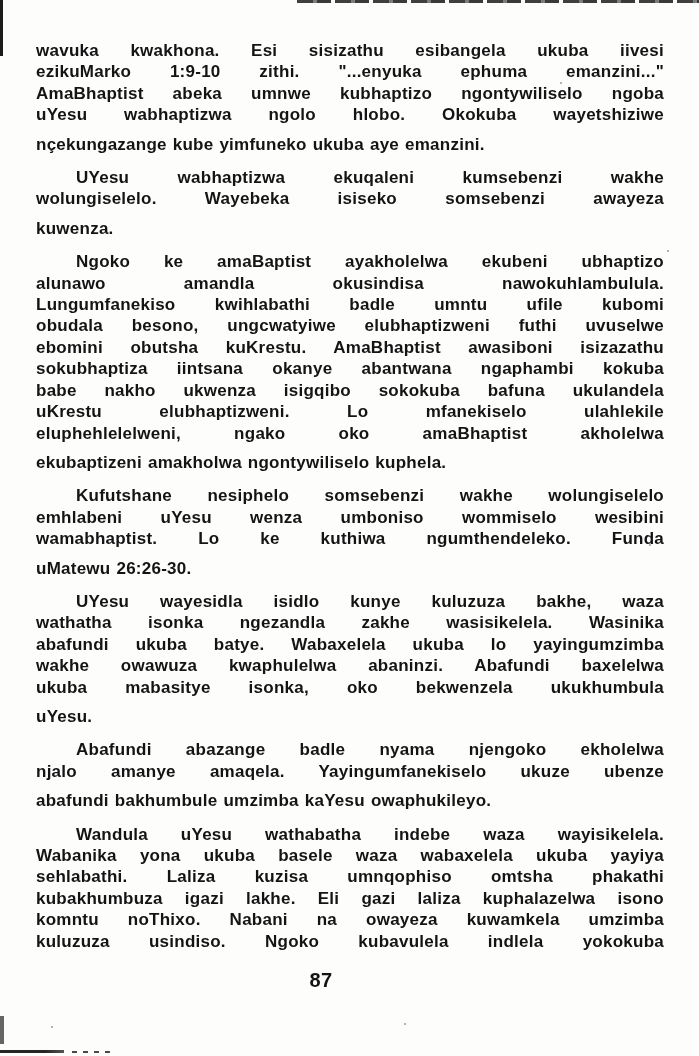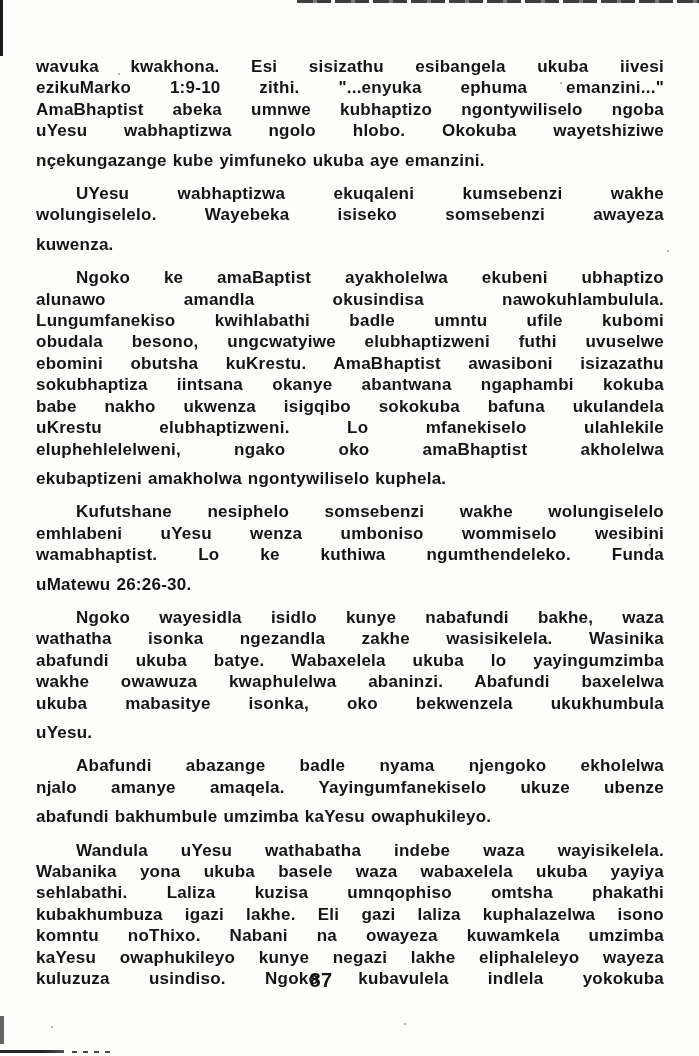--- a/index.html
+++ b/index.html
@@ -16,21 +16,21 @@
   .page {
     position: absolute;
     inset: 0;
     font-family: "Liberation Sans", sans-serif;
     font-weight: bold;
     color: var(--ink, #141414);
   }
   .text-block {
     position: absolute;
     left: 36px;
-    top: 56px;
+    top: 40px;
     width: 628px;
     font-size: 17px;
     line-height: 21.4px;
     letter-spacing: 0.25px;
     word-spacing: 1px;
   }
   .para {
     margin: 0 0 12px 0;
   }
   .para:last-child { margin-bottom: 0; }
@@ -131,39 +131,38 @@
         <div class="line">eluphehlelelweni, ngako oko amaBhaptist akholelwa</div>
         <div class="line last">ekubaptizeni amakholwa ngontywiliselo kuphela.</div>
       </div>
       <div class="para">
         <div class="line first-indent">Kufutshane nesiphelo somsebenzi wakhe wolungiselelo</div>
         <div class="line">emhlabeni uYesu wenza umboniso wommiselo wesibini</div>
         <div class="line">wamabhaptist. Lo ke kuthiwa ngumthendeleko. Funda</div>
         <div class="line last">uMatewu 26:26-30.</div>
       </div>
       <div class="para">
-        <div class="line first-indent">Ngoko wayesidla isidlo kunye nabafundi bakhe, waza</div>
+        <div class="line first-indent">UYesu wayesidla isidlo kunye kuluzuza bakhe, waza</div>
         <div class="line">wathatha isonka ngezandla zakhe wasisikelela. Wasinika</div>
         <div class="line">abafundi ukuba batye. Wabaxelela ukuba lo yayingumzimba</div>
         <div class="line">wakhe owawuza kwaphulelwa abaninzi. Abafundi baxelelwa</div>
         <div class="line">ukuba mabasitye isonka, oko bekwenzela ukukhumbula</div>
         <div class="line last">uYesu.</div>
       </div>
       <div class="para">
         <div class="line first-indent">Abafundi abazange badle nyama njengoko ekholelwa</div>
         <div class="line">njalo amanye amaqela. Yayingumfanekiselo ukuze ubenze</div>
         <div class="line last">abafundi bakhumbule umzimba kaYesu owaphukileyo.</div>
       </div>
       <div class="para">
         <div class="line first-indent">Wandula uYesu wathabatha indebe waza wayisikelela.</div>
         <div class="line">Wabanika yona ukuba basele waza wabaxelela ukuba yayiya</div>
         <div class="line">sehlabathi. Laliza kuzisa umnqophiso omtsha phakathi</div>
         <div class="line">kubakhumbuza igazi lakhe. Eli gazi laliza kuphalazelwa isono</div>
         <div class="line">komntu noThixo. Nabani na owayeza kuwamkela umzimba</div>
-        <div class="line">kaYesu owaphukileyo kunye negazi lakhe eliphaleleyo wayeza</div>
         <div class="line">kuluzuza usindiso. Ngoko kubavulela indlela yokokuba</div>
       </div>
     </div>
 
   <div class="page-number">87</div>
 
   <div class="artifact-left-bottom-smudge"></div>
   <div class="artifact-bottom-line"></div>
   <div class="artifact-bottom-dashes"></div>
 

